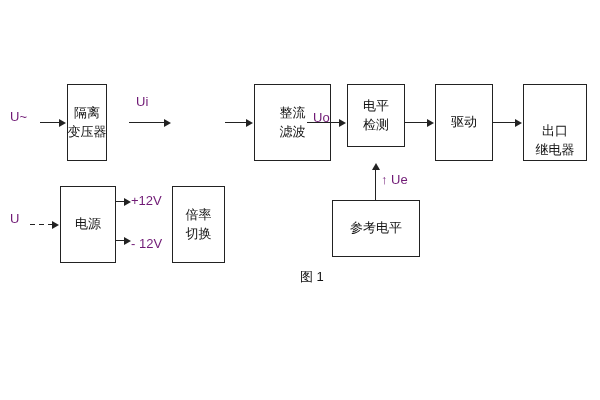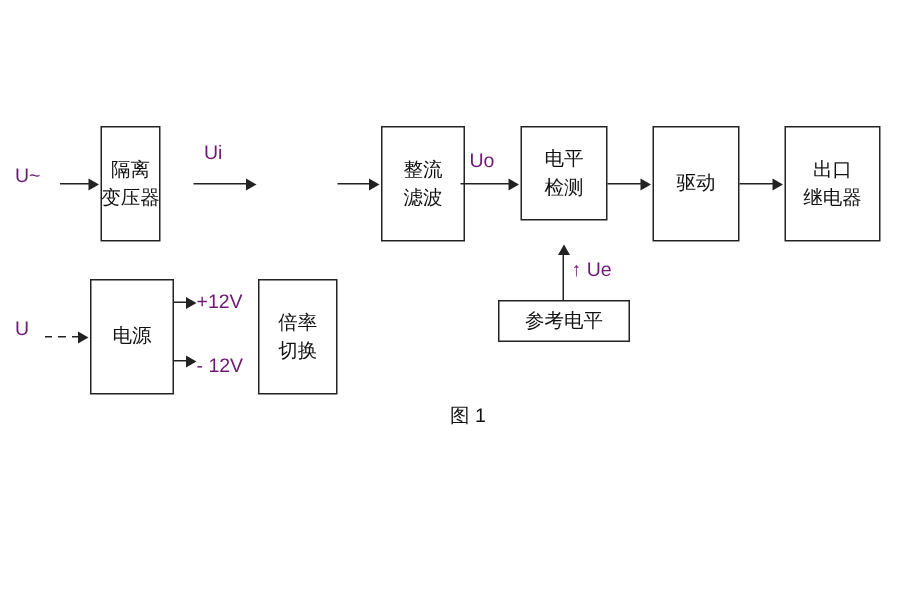--- a/index.html
+++ b/index.html
@@ -94,45 +94,45 @@
   </div>
 
   <div class="label" style="left:136px; top:94px;">Ui</div>
   <div class="hline" style="left:129px; top:122px; width:36px;"></div>
   <div class="arrow-r" style="left:164px; top:119px;"></div>
 
 
   <div class="hline" style="left:225px; top:122px; width:22px;"></div>
   <div class="arrow-r" style="left:246px; top:119px;"></div>
 
-  <div class="box" style="left:254px; top:84px; width:56px; height:77px;">
+  <div class="box" style="left:254px; top:84px; width:77px; height:77px;">
     <span class="line">整流</span>
     <span class="line">滤波</span>
   </div>
 
-  <div class="label" style="left:313px; top:99px;">Uo</div>
+  <div class="label" style="left:313px; top:110px;">Uo</div>
   <div class="hline" style="left:307px; top:122px; width:33px;"></div>
   <div class="arrow-r" style="left:339px; top:119px;"></div>
 
   <div class="box" style="left:347px; top:84px; width:58px; height:63px;">
     <span class="line">电平</span>
     <span class="line">检测</span>
   </div>
 
   <div class="hline" style="left:405px; top:122px; width:23px;"></div>
   <div class="arrow-r" style="left:427px; top:119px;"></div>
 
   <div class="box" style="left:435px; top:84px; width:58px; height:77px;">
     <span class="line">驱动</span>
   </div>
 
   <div class="hline" style="left:493px; top:122px; width:23px;"></div>
   <div class="arrow-r" style="left:515px; top:119px;"></div>
 
-  <div class="box" style="left:523px; top:84px; width:64px; height:77px;">
+  <div class="box" style="left:523px; top:84px; width:64px; height:77px;justify-content:flex-end;">
     <span class="line">出口</span>
     <span class="line">继电器</span>
   </div>
 
   <div class="label" style="left:10px; top:211px;">U</div>
 
   <div class="dash" style="left:30px; top:224px; width:23px;"></div>
   <div class="arrow-r" style="left:52px; top:221px;"></div>
 
   <div class="box" style="left:60px; top:186px; width:56px; height:77px;">
@@ -145,21 +145,21 @@
 
   <div class="hline" style="left:116px; top:240px; width:9px;"></div>
   <div class="arrow-r" style="left:124px; top:237px;"></div>
   <div class="label" style="left:131px; top:236px;">- 12V</div>
 
   <div class="box" style="left:172px; top:186px; width:53px; height:77px;">
     <span class="line">倍率</span>
     <span class="line">切换</span>
   </div>
 
-  <div class="box" style="left:332px; top:200px; width:88px; height:28px;text-align:center;">
+  <div class="box" style="left:332px; top:200px; width:88px; height:57px;text-align:center;">
     <span class="line">参考电平</span>
   </div>
 
   <div class="vline" style="left:375px; top:169px; height:31px;"></div>
   <div class="arrow-u" style="left:372px; top:163px;"></div>
   <div class="label" style="left:381px; top:172px;">↑ Ue</div>
 
   <div class="caption" style="left:300px; top:268px;">图 1</div>
 
 </div>

